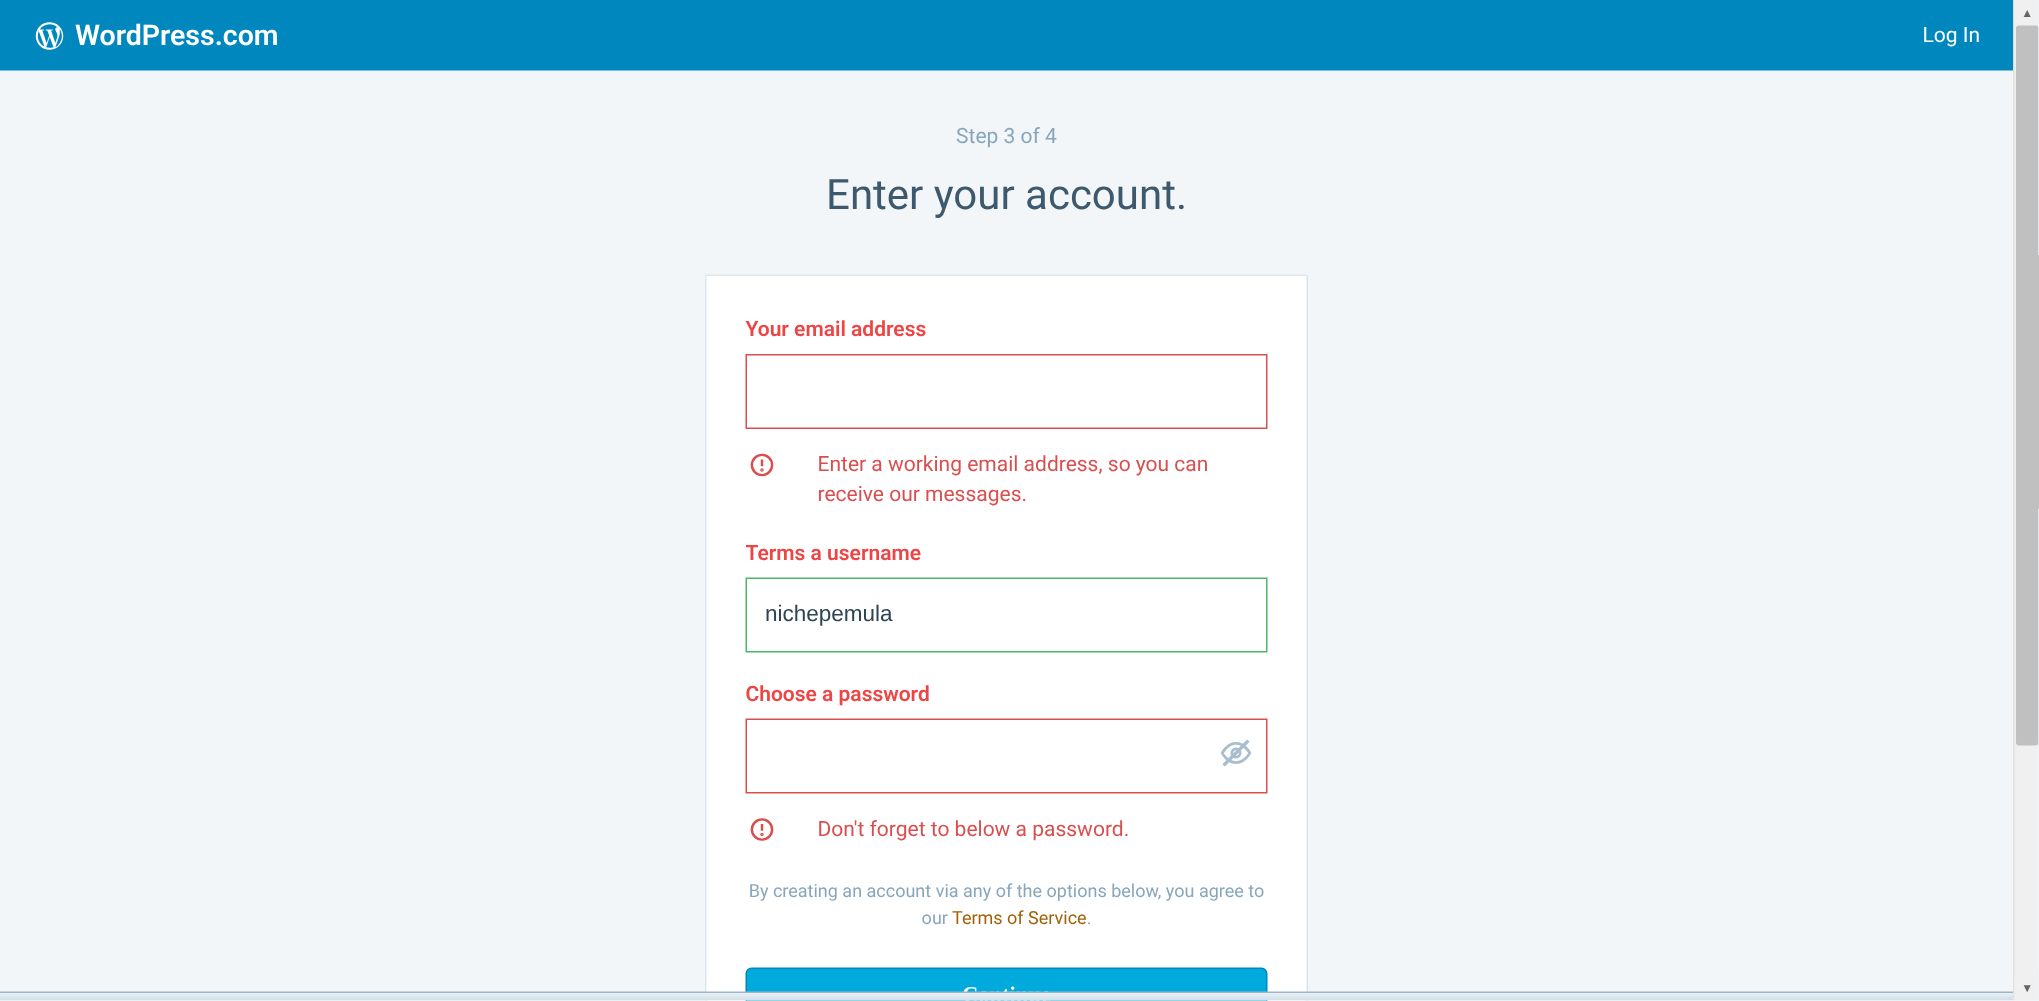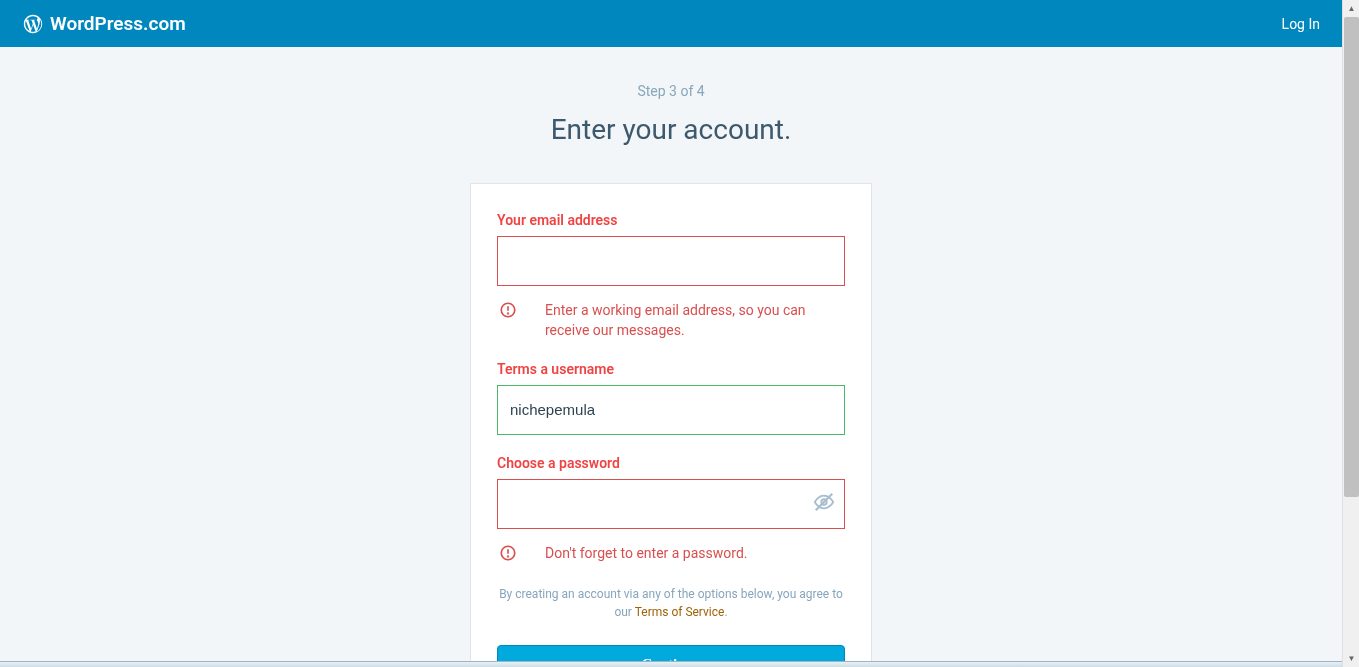--- a/index.html
+++ b/index.html
@@ -237,21 +237,21 @@
               <line x1="3" y1="21" x2="21" y2="3" stroke-width="2.5"></line>
             </svg>
           </span>
         </div>
         <div class="error-row">
           <svg class="error-icon" width="18" height="18" viewBox="0 0 24 24" fill="none" stroke="#d94f4f" stroke-width="2.2">
             <circle cx="12" cy="12" r="9"></circle>
             <line x1="12" y1="7" x2="12" y2="13"></line>
             <circle cx="12" cy="16.5" r="0.5" fill="#d94f4f"></circle>
           </svg>
-          <span class="error-text">Don't forget to enter a password.</span>
+          <span class="error-text">Don't forget to below a password.</span>
         </div>
       </div>
 
       <div class="tos">
         <span>By creating an account via any of the options below, you agree to our </span><a class="tos-link">Terms of Service</a><span>.</span>
       </div>
 
       <button class="continue-btn">Continue</button>
 
     </div>

